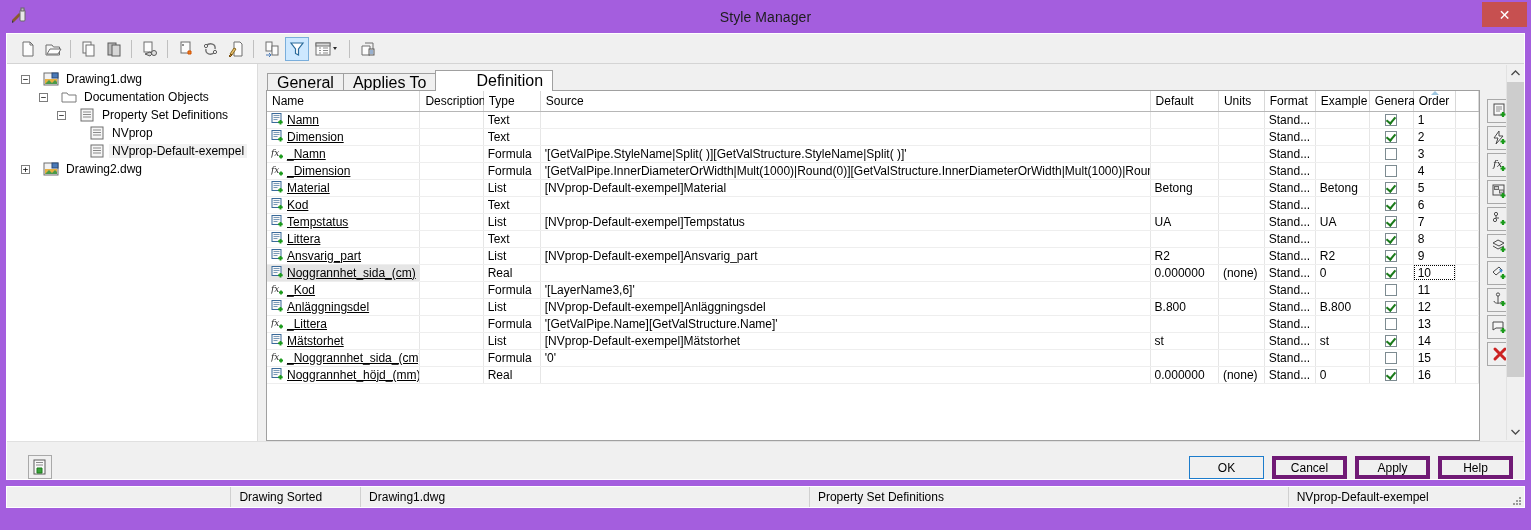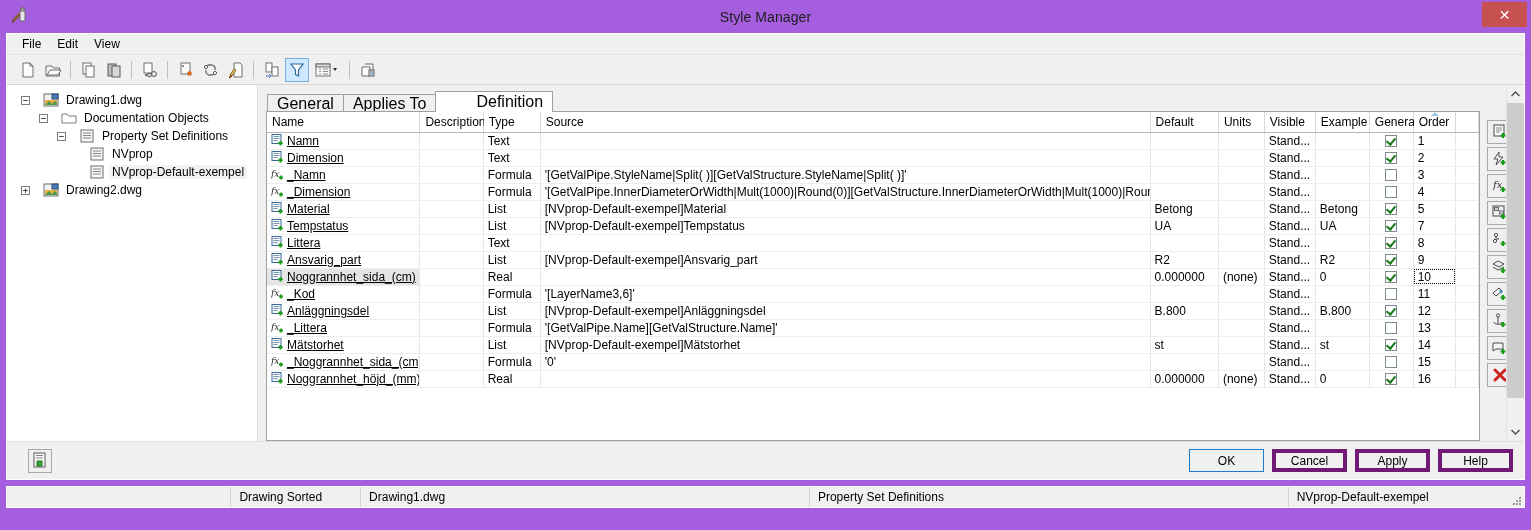--- a/index.html
+++ b/index.html
@@ -232,21 +232,21 @@
   .vs-thumb {
     position: absolute; left: 0; right: 0;
     background: #cdcdcd; cursor: default;
   }
 
   
   .bottombar {
     height: 38px; flex: none;
     background: #f0f0f0;
     border-top: 1px solid #e0e0e0;
-    display: flex; align-items: center;
+    display: flex; align-items: flex-end;
     padding: 0 9px 0 9px;
     position: relative;
   }
   .bb-icon {
     width: 24px; height: 24px;
     border: 1px solid #a9a9a9; background: #f0f0f0;
     display: flex; align-items: center; justify-content: center;
     margin-left: 12px;
   }
   .dlg-buttons {
@@ -294,25 +294,20 @@
         <rect x="10" y="4" width="5" height="11" rx="1" fill="#e8e8e8" stroke="#666"></rect>
         <rect x="11" y="2" width="3" height="3" fill="#bbb" stroke="#666"></rect>
       </svg>
     </span>
     <div class="title-text">Style Manager</div>
     <div class="close-btn">✕</div>
   </div>
 
   <div class="client">
 
-    <div class="menubar">
-      <div class="menu-item">File</div>
-      <div class="menu-item">Edit</div>
-      <div class="menu-item">View</div>
-    </div>
 
     <div class="toolbar">
       <div class="tbtn">
         <svg width="18" height="18" viewBox="0 0 18 18">
             <path d="M4 2 h7 l3 3 v11 h-10 z" fill="#fcfcfc" stroke="#6e6e6e"></path>
             <path d="M11 2 v3 h3" fill="none" stroke="#6e6e6e"></path>
           </svg>
       </div>
       <div class="tbtn">
         <svg width="18" height="18" viewBox="0 0 18 18">
@@ -491,21 +486,21 @@
                   <col style="width: 22px;">
                 </colgroup>
               <thead>
                 <tr>
                   <th>Name</th>
                   <th>Description</th>
                   <th>Type</th>
                   <th>Source</th>
                   <th>Default</th>
                   <th>Units</th>
-                  <th>Visible</th>
+                  <th>Format</th>
                   <th>Example</th>
                   <th>General</th>
                   <th>
                     <span class="sortmark"></span>
                     <span>Order</span>
                   </th>
                   <th></th>
                 </tr>
               </thead>
               <tbody id="grid-body">
@@ -608,20 +603,42 @@
                     </td>
                     <td class="c-desc"></td>
                     <td class="c-type">List</td>
                     <td class="c-source">[NVprop-Default-exempel]Material</td>
                     <td class="c-default">Betong</td>
                     <td class="c-units"></td>
                     <td class="c-format">Stand...</td>
                     <td class="c-example">Betong</td>
                     <td class="c-visible" style="text-align: center;"><span class="chk on"></span></td>
                     <td class="c-order">5</td>
+                    <td class="c-pad"></td>
+                  </tr>
+                  <tr class="row">
+                    <td class="c-name">
+                      <span class="namecell">
+                        <span class="nm-ico"><svg width="14" height="13" viewBox="0 0 14 13">
+                            <rect x="1" y="0.5" width="9" height="9" fill="#f8f8f8" stroke="#3a6a9a"></rect>
+                            <path d="M2.5 2.5 h6 M2.5 4.5 h6 M2.5 6.5 h4" stroke="#7a9ab8"></path>
+                            <path d="M9.5 7 v4.5 M7.2 9.2 h4.5" stroke="#1a9a1a" stroke-width="1.9"></path>
+                          </svg></span>
+                        <span>Kod</span>
+                      </span>
+                    </td>
+                    <td class="c-desc"></td>
+                    <td class="c-type">Text</td>
+                    <td class="c-source"></td>
+                    <td class="c-default"></td>
+                    <td class="c-units"></td>
+                    <td class="c-format">Stand...</td>
+                    <td class="c-example"></td>
+                    <td class="c-visible" style="text-align: center;"><span class="chk on"></span></td>
+                    <td class="c-order">6</td>
                     <td class="c-pad"></td>
                   </tr>
                   <tr class="row">
                     <td class="c-name">
                       <span class="namecell">
                         <span class="nm-ico"><svg width="14" height="13" viewBox="0 0 14 13">
                             <rect x="1" y="0.5" width="9" height="9" fill="#f8f8f8" stroke="#3a6a9a"></rect>
                             <path d="M2.5 2.5 h6 M2.5 4.5 h6 M2.5 6.5 h4" stroke="#7a9ab8"></path>
                             <path d="M9.5 7 v4.5 M7.2 9.2 h4.5" stroke="#1a9a1a" stroke-width="1.9"></path>
                           </svg></span>

